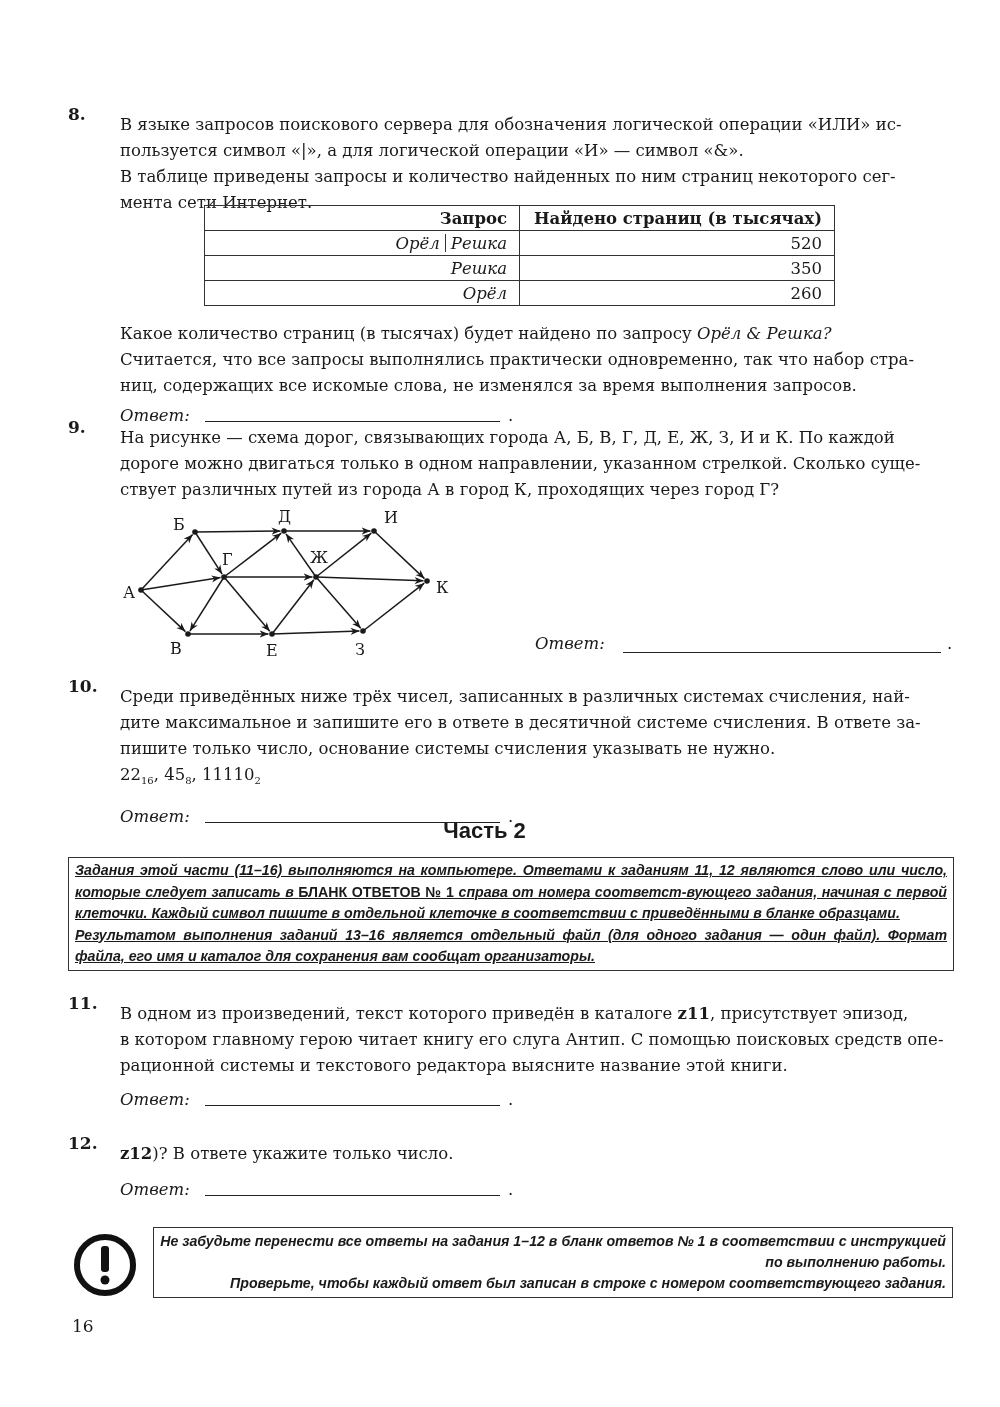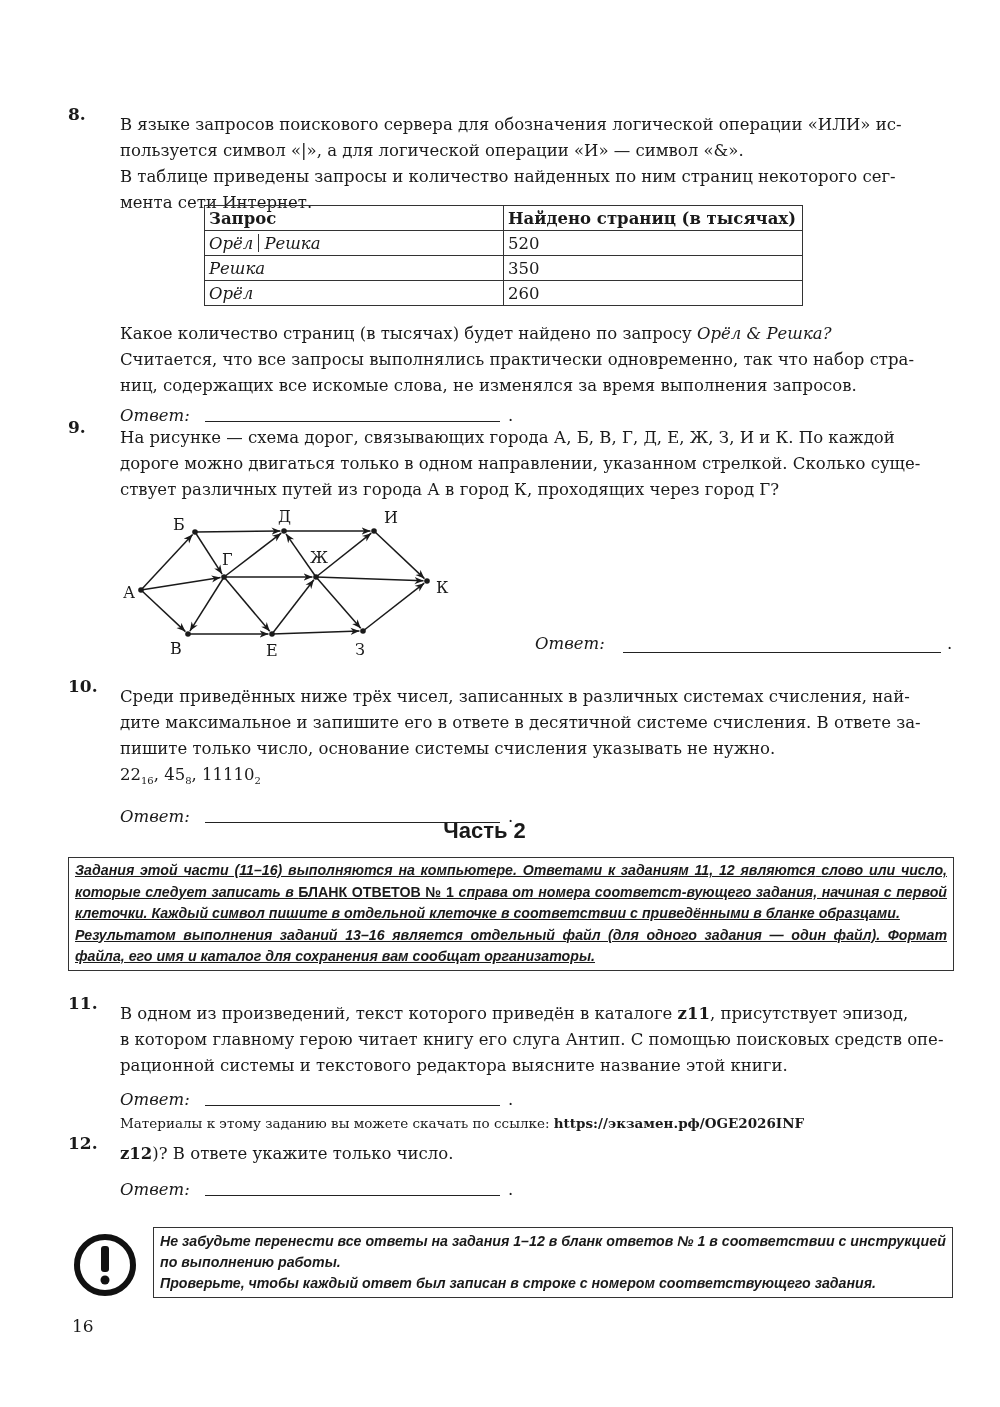--- a/index.html
+++ b/index.html
@@ -8,34 +8,34 @@
   .page { position:absolute; left:0; top:0; width:1000px; height:1407px; }
   .task { position:absolute; left:68px; width:884px; }
   .num { position:absolute; left:0; top:0; font-weight:bold; font-size:17px; }
   .body { position:absolute; left:52px; right:0; top:8px; font-size:16.5px; line-height:26px; text-align:justify; }
   .body p { margin:0; }
   .ans { position:relative; height:30px; font-size:16.5px; }
   .ans-label { font-style:italic; position:absolute; left:0; top:4px; }
   .ans-line { position:absolute; left:85px; top:22px; width:295px; border-bottom:1.2px solid #222; height:0; }
   .ans-dot { position:absolute; left:388px; top:4px; }
   table.q { position:absolute; left:204px; top:205px; border-collapse:collapse; font-size:16.5px; }
-  table.q th, table.q td { border:1px solid #333; height:24px; padding:0 4px; text-align:left; }
+  table.q th, table.q td { border:1px solid #333; height:24px; padding:0 12px; text-align:right; }
   table.q th { font-weight:bold; }
   table.q td.i { font-style:italic; }
   .c1 { width:290px; } .c2 { width:290px; }
   .sep { display:inline-block; border-left:1px solid #333; height:18px; vertical-align:-3px; margin:0 5px; }
   .part-title { position:absolute; left:0; width:969px; top:818px; text-align:center;
                 font-family:"Liberation Sans","DejaVu Sans",sans-serif; font-weight:bold; font-size:22px; }
   .info-box { position:absolute; left:68px; top:857px; width:872px; border:1.3px solid #333;
               padding:2px 6px; font-family:"Liberation Sans","DejaVu Sans",sans-serif; font-style:italic;
               font-weight:bold; font-size:14.2px; line-height:21.5px; text-align:justify;text-decoration:underline; }
   .info-box p { margin:0; }
   .note-box { position:absolute; left:153px; top:1227px; width:786px; border:1.3px solid #333;
               padding:3px 6px; font-family:"Liberation Sans","DejaVu Sans",sans-serif; font-style:italic;
-              font-weight:bold; font-size:14.2px; line-height:21px; }
+              font-weight:bold; font-size:14.2px; line-height:21px;text-align:right; }
   .note-box p { margin:0; }
   .warn { position:absolute; left:72px; top:1232px; width:66px; height:66px; }
   .pagenum { position:absolute; left:72px; top:1316px; font-size:17px; }
   .small { font-size:13.5px; }
   .b { font-weight:bold; }
   .it { font-style:italic; }
   sub { font-size:10px; }
   svg text { font-family:"DejaVu Serif","Liberation Serif",serif; font-size:16px; fill:#1a1a1a; }
 </style>
 </head>
@@ -184,21 +184,20 @@
     <div class="num">11.</div>
     <div class="body">
       <p><span>В одном из произведений, текст которого приведён в каталоге </span><span class="b">z11</span><span>, присутствует эпизод,</span></p>
       <p>в котором главному герою читает книгу его слуга Антип. С помощью поисковых средств опе-</p>
       <p>рационной системы и текстового редактора выясните название этой книги.</p>
       <div class="ans" style="margin-top:4px;">
         <span class="ans-label">Ответ:</span>
         <span class="ans-line"></span>
         <span class="ans-dot">.</span>
       </div>
-      <p class="small" style="line-height:20px;"><span>Материалы к этому заданию вы можете скачать по ссылке: </span><span class="b">https://экзамен.рф/OGE2026INF</span></p>
     </div>
   </div>
 
   <div class="task" style="top:1133px;">
     <div class="num">12.</div>
     <div class="body">
       <p><span class="b">z12</span><span>)? В ответе укажите только число.</span></p>
       <div class="ans" style="margin-top:6px;">
         <span class="ans-label">Ответ:</span>
         <span class="ans-line"></span>

